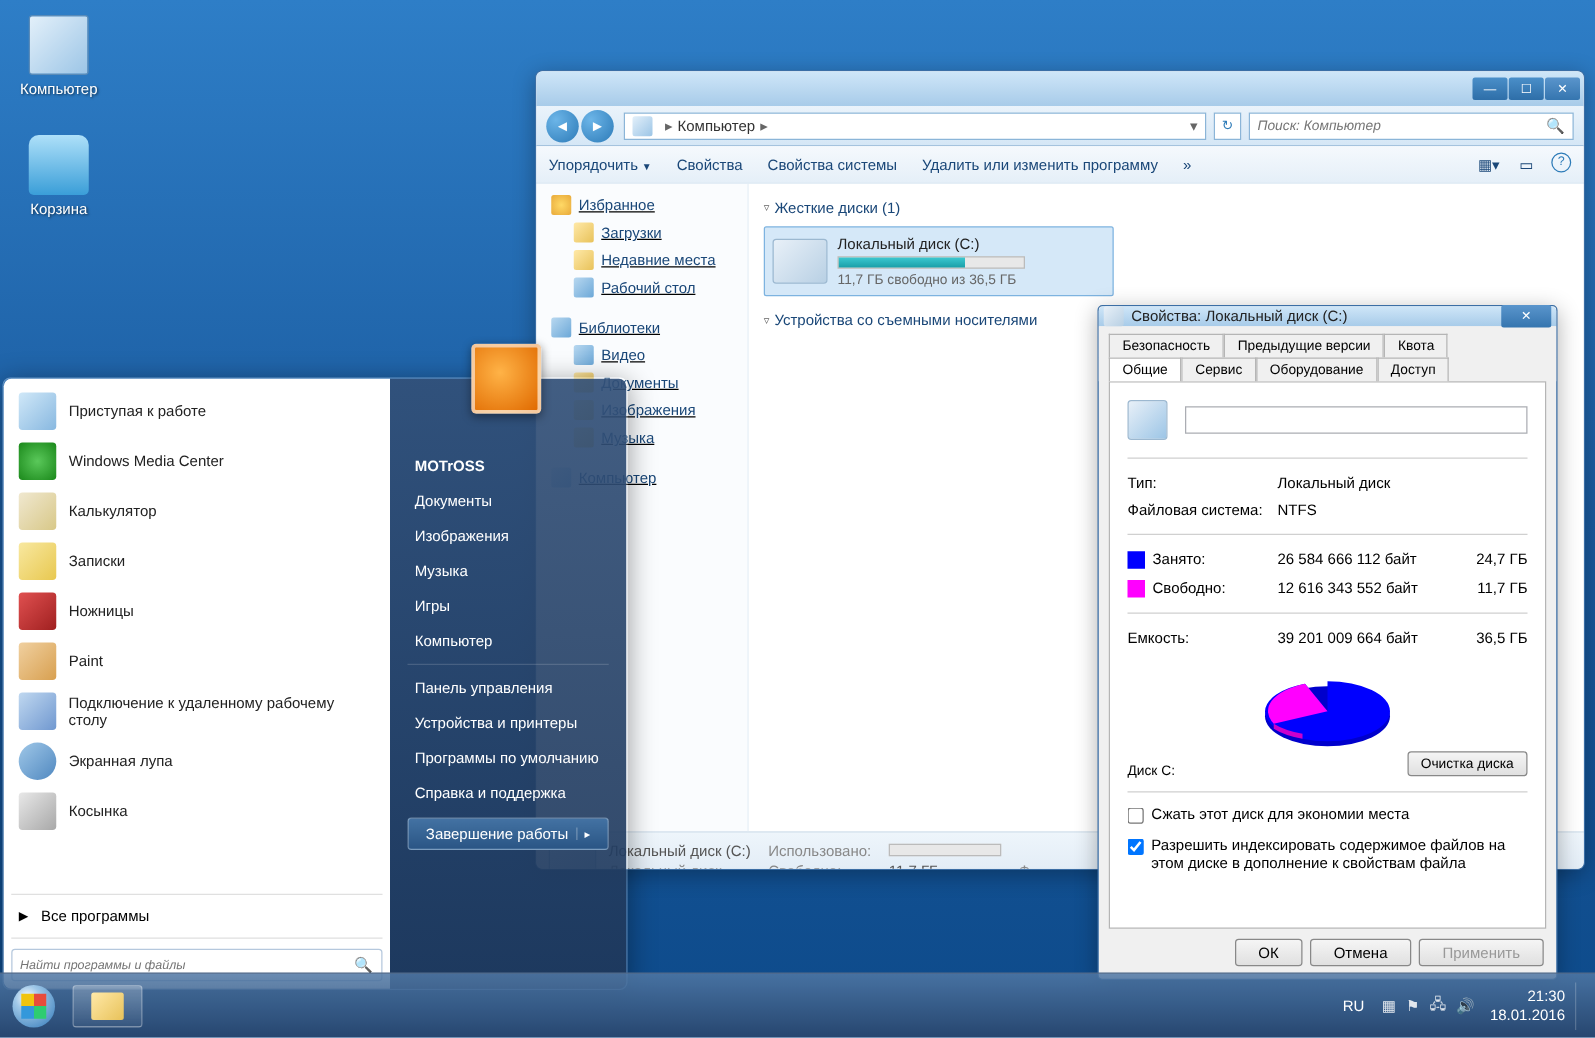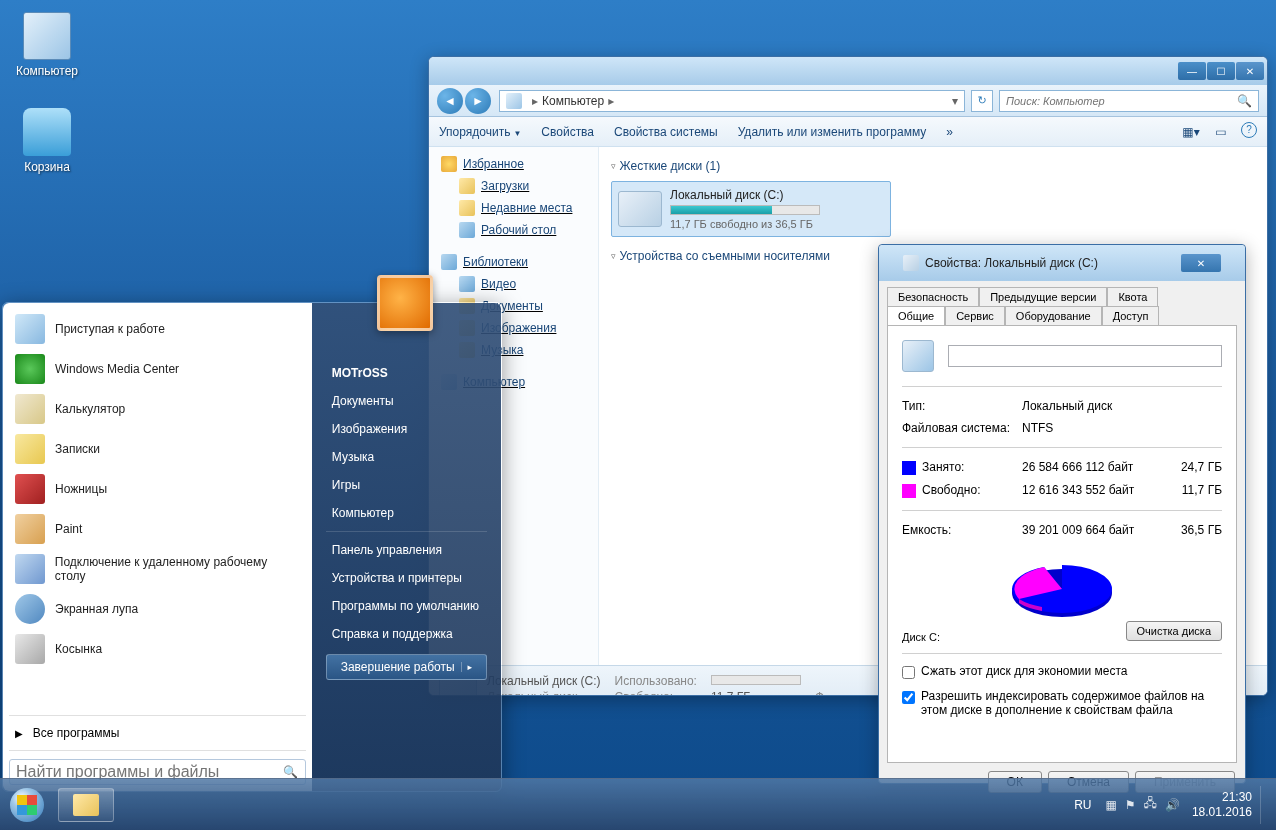--- a/index.html
+++ b/index.html
@@ -53,21 +53,21 @@
 .drive-sub{font-size:11px;color:#666;}
 .explorer .statusbar{height:46px;background:linear-gradient(180deg,#eef5fb,#dde9f4);border-top:1px solid #c5d8e8;display:flex;align-items:center;padding:0 10px;font-size:11px;color:#555;}
 .sb-thumb{width:38px;height:32px;background:linear-gradient(135deg,#e8f0f8,#b8d0e4);border-radius:3px;margin-right:10px;border:1px solid #9cb8d0;}
 .sb-details{display:grid;grid-template-columns:auto auto auto auto;gap:2px 14px;}
 .sb-lbl{color:#888;}
 .mini-bar{width:90px;height:10px;background:#e8e8e8;border:1px solid #bbb;display:inline-block;}
 .mini-bar .fill{height:100%;background:linear-gradient(180deg,#3cc8d0,#1a9fa8);width:68%;}
 
 
 .props{position:absolute;left:878px;top:244px;width:368px;height:540px;background:#f0f0f0;border:1px solid #3b6ea5;box-shadow:0 4px 18px rgba(0,0,0,.3);border-radius:4px;}
-.props .titlebar{height:36px;background:linear-gradient(180deg,#cfe6f8,#a7cbe9);display:flex;align-items:center;padding:0 24px;border-radius:4px 4px 0 0;}
+.props .titlebar{height:16px;background:linear-gradient(180deg,#cfe6f8,#a7cbe9);display:flex;align-items:center;padding:0 4px;border-radius:4px 4px 0 0;}
 .props .titlebar .ticon{width:16px;height:16px;background:linear-gradient(135deg,#e8f0f8,#b8d0e4);margin-right:6px;border-radius:2px;}
 .props .titlebar .ttext{flex:1;font-size:12px;color:#222;}
 .props .titlebar .tclose{width:40px;height:18px;background:linear-gradient(180deg,#5a95cc,#3575af);color:#fff;display:flex;align-items:center;justify-content:center;font-size:10px;border-radius:2px;cursor:pointer;}
 .tabs-row{display:flex;padding:6px 8px 0;background:#f0f0f0;}
 .tab{padding:3px 10px;font-size:11px;background:#f0f0f0;border:1px solid #b5b5b5;border-bottom:none;margin-right:0px;cursor:pointer;position:relative;}
 .tab.active{background:#fff;z-index:1;}
 .tabs-row.second{padding-top:0;}
 .tab-content{background:#fff;border:1px solid #b5b5b5;margin:0 8px;padding:14px;height:438px;}
 .prop-hdr{display:flex;align-items:center;margin-bottom:14px;}
 .prop-hdr .phicon{width:32px;height:32px;background:linear-gradient(135deg,#e8f0f8,#9cc5e6);border-radius:3px;margin-right:14px;border:1px solid #9cb8d0;}
@@ -100,21 +100,21 @@
 .smi.c4{background:linear-gradient(135deg,#f8e8a0,#e8c850);}
 .smi.c5{background:linear-gradient(135deg,#e05050,#a02020);}
 .smi.c6{background:linear-gradient(135deg,#f0d0a0,#d8a050);}
 .smi.c7{background:linear-gradient(135deg,#c0d8f0,#7098d0);}
 .smi.c8{background:linear-gradient(135deg,#a0c8e8,#5088c0);border-radius:50%;}
 .smi.c9{background:linear-gradient(135deg,#e8e8e8,#a8a8a8);}
 .sm-divider{height:1px;background:#e0e0e0;margin:4px 0;}
 .sm-allprog{display:flex;align-items:center;padding:6px;font-size:12px;cursor:pointer;}
 .sm-allprog .tri{margin-right:10px;font-size:10px;}
 .sm-search{height:26px;border:1px solid #b5c8dd;border-radius:3px;display:flex;align-items:center;padding:0 6px;margin-top:4px;}
-.sm-search input{border:none;outline:none;flex:1;color:#888;font-size:16px;}
+.sm-search input{border:none;outline:none;flex:1;font-style:italic;color:#888;font-size:10px;}
 .sm-search .sicon{color:#2d7bb8;}
 .sm-right{width:190px;background:linear-gradient(180deg,rgba(50,80,120,.92),rgba(30,55,90,.92));border-radius:0 6px 6px 0;padding:56px 4px 4px;color:#fff;position:relative;}
 .sm-avatar{position:absolute;top:-28px;left:65px;width:56px;height:56px;border:3px solid rgba(255,255,255,.6);border-radius:4px;background:radial-gradient(circle at 40% 40%,#ffb347,#e06a00);box-shadow:0 2px 8px rgba(0,0,0,.4);}
 .sm-ritem{padding:7px 16px;font-size:12px;cursor:pointer;}
 .sm-ritem.bold{font-weight:bold;}
 .sm-rdivider{height:1px;background:rgba(255,255,255,.15);margin:4px 10px;}
 .sm-shutdown{margin:6px 10px;height:26px;background:linear-gradient(180deg,#4372a3,#2a5585);border:1px solid rgba(255,255,255,.3);border-radius:3px;display:flex;align-items:center;justify-content:center;font-size:12px;cursor:pointer;}
 .sm-shutdown .dd{margin-left:6px;border-left:1px solid rgba(255,255,255,.3);padding-left:6px;font-size:9px;}
 
 

